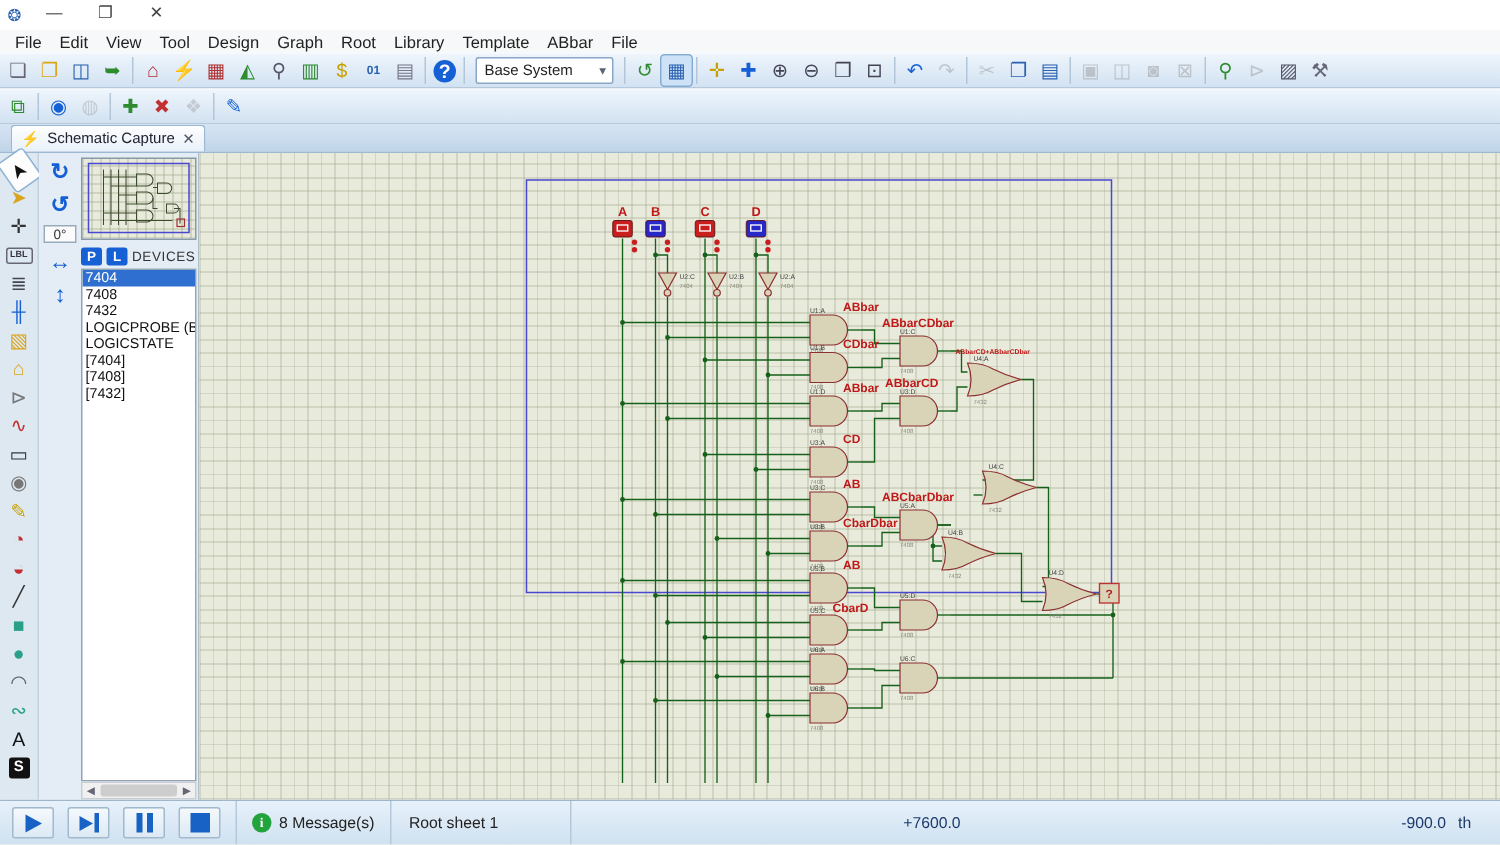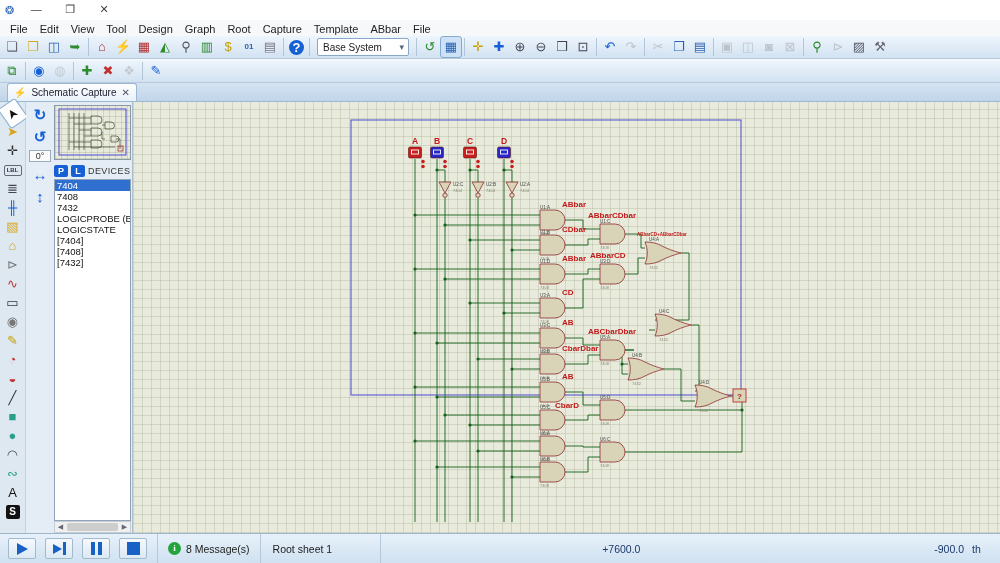--- a/index.html
+++ b/index.html
@@ -99,21 +99,21 @@
   </div>
 
   <div class="menubar" id="menubar">
       <span>File</span>
       <span>Edit</span>
       <span>View</span>
       <span>Tool</span>
       <span>Design</span>
       <span>Graph</span>
       <span>Root</span>
-      <span>Capture</span>
+      <span>Library</span>
       <span>Template</span>
       <span>ABbar</span>
       <span>File</span>
     </div>
 
   <div class="tbar tbar1" id="tbar1">
       <span class="grp">
         <span class="tbi" style="color:#667">❏</span>
         <span class="tbi" style="color:#dba618">❐</span>
         <span class="tbi" style="color:#2b62b0">◫</span>

